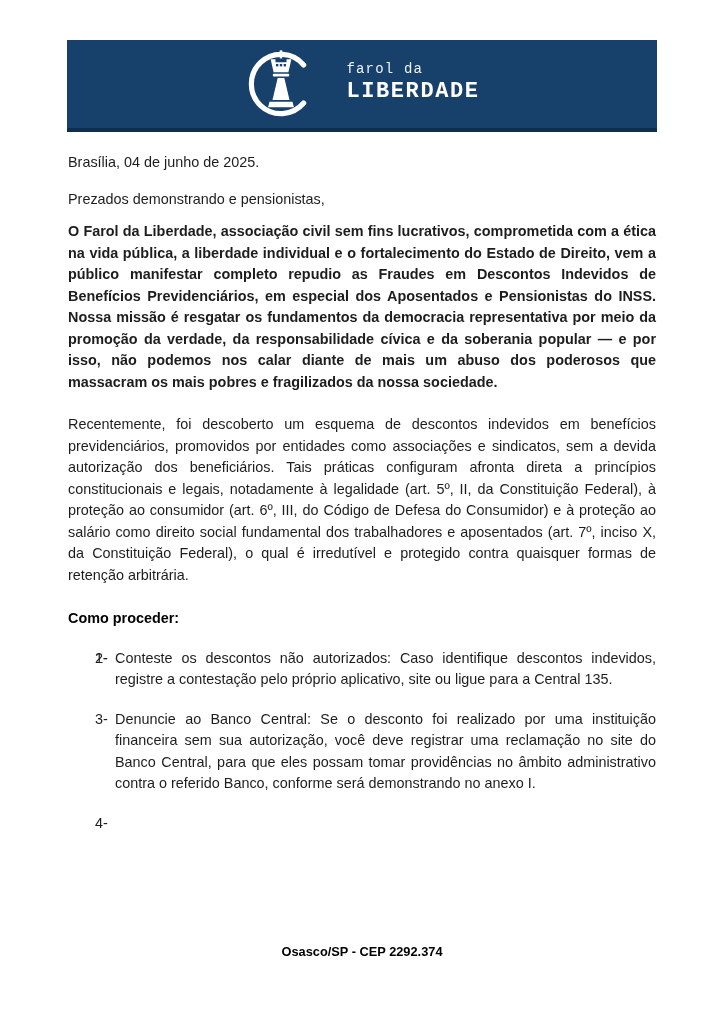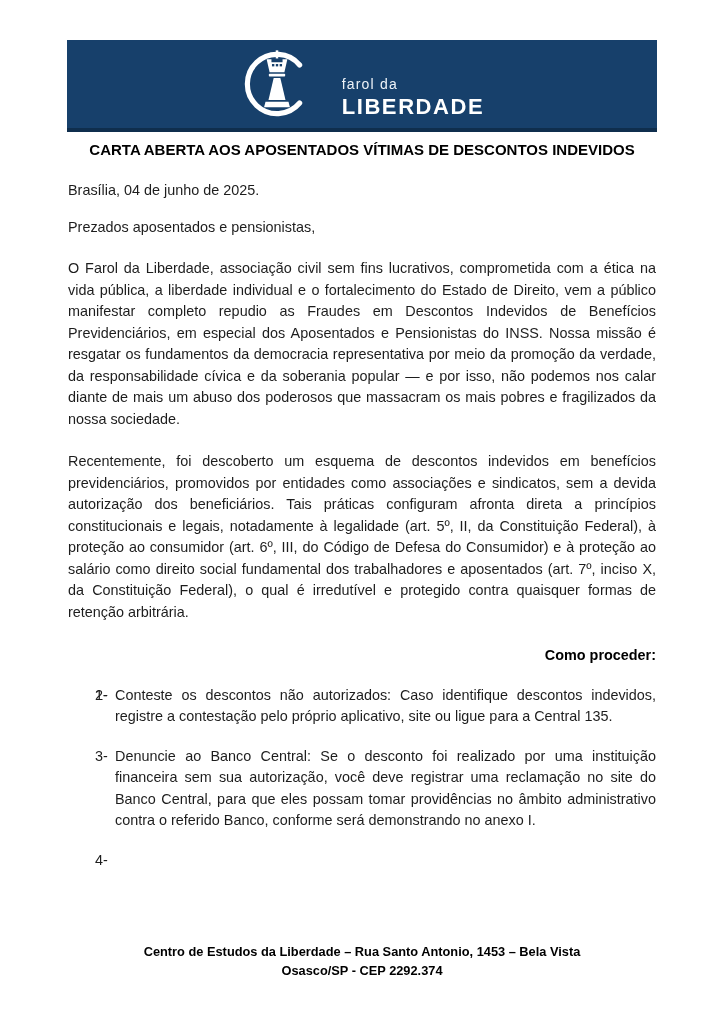--- a/index.html
+++ b/index.html
@@ -21,22 +21,23 @@
     width: 590px;
     height: 88px;
     background: #17406b;
     border-bottom: 4px solid #0f2e4d;
     display: flex;
     align-items: center;
     justify-content: center;
   }
   .logo {
     display: flex;
-    align-items: flex-end;
+    align-items: center;
     gap: 28px;
+    font-family: Liberation Mono, monospace;
   }
   .logo svg { display: block; }
   .logo-text { display: flex; flex-direction: column; color: #ffffff; }
   .logo-top {
     font-size: 14px;
     font-weight: 400;
     letter-spacing: 1.2px;
     line-height: 15px;
     color: #eef3f8;
   }
@@ -62,27 +63,26 @@
     text-align: center;
     font-size: 15px;
     font-weight: 700;
     color: #000000;
     line-height: 20px;
   }
   .subject   { margin-top: 17px; }
   .dateline  { margin-top: 20px; }
   .salutation{ margin-top: 15px; }
   .para      { text-align: justify; }
-  .para-1    { margin-top: 20px; }
+  .para-1    { margin-top: 11px; font-weight: bold; }
   .para-2    { margin-top: 21px; }
   .section-heading {
     margin-top: 22px;
     font-weight: 700;
     color: #000000;
-    text-align: right;
   }
   .letter-list { margin-top: 15px; }
   .list-item {
     position: relative;
     padding-left: 47px;
     text-align: justify;
     margin-top: 18px;
   }
   .list-item:first-child { margin-top: 0; }
   .list-num {
@@ -134,23 +134,22 @@
         </svg>
       </span>
       <div class="logo-text">
         <span class="logo-top">farol da</span>
         <span class="logo-main">LIBERDADE</span>
       </div>
     </div>
   </div>
 
   <div class="content">
-    <div class="doc-title">CARTA ABERTA AOS APOSENTADOS VÍTIMAS DE DESCONTOS INDEVIDOS</div>
     <div class="dateline">Brasília, 04 de junho de 2025.</div>
-    <div class="salutation">Prezados aposentados e pensionistas,</div>
+    <div class="salutation">Prezados demonstrando e pensionistas,</div>
 
     <div class="para para-1">O Farol da Liberdade, associação civil sem fins lucrativos, comprometida com a ética na vida pública, a liberdade individual e o fortalecimento do Estado de Direito, vem a público manifestar completo repudio as Fraudes em Descontos Indevidos de Benefícios Previdenciários, em especial dos Aposentados e Pensionistas do INSS. Nossa missão é resgatar os fundamentos da democracia representativa por meio da promoção da verdade, da responsabilidade cívica e da soberania popular — e por isso, não podemos nos calar diante de mais um abuso dos poderosos que massacram os mais pobres e fragilizados da nossa sociedade.</div>
     <div class="para para-2">Recentemente, foi descoberto um esquema de descontos indevidos em benefícios previdenciários, promovidos por entidades como associações e sindicatos, sem a devida autorização dos beneficiários. Tais práticas configuram afronta direta a princípios constitucionais e legais, notadamente à legalidade (art. 5º, II, da Constituição Federal), à proteção ao consumidor (art. 6º, III, do Código de Defesa do Consumidor) e à proteção ao salário como direito social fundamental dos trabalhadores e aposentados (art. 7º, inciso X, da Constituição Federal), o qual é irredutível e protegido contra quaisquer formas de retenção arbitrária.</div>
 
     <div class="section-heading">Como proceder:</div>
 
     <div class="letter-list">
       <div class="list-item">
         <span class="list-num">1-</span>
       </div>
@@ -162,17 +161,16 @@
         <span class="list-num">3-</span>
         <span>Denuncie ao Banco Central: Se o desconto foi realizado por uma instituição financeira sem sua autorização, você deve registrar uma reclamação no site do Banco Central, para que eles possam tomar providências no âmbito administrativo contra o referido Banco, conforme será demonstrando no anexo I.</span>
       </div>
       <div class="list-item continued">
         <span class="list-num">4-</span>
       </div>
     </div>
   </div>
 
   <div class="footer">
-    <div>Centro de Estudos da Liberdade – Rua Santo Antonio, 1453 – Bela Vista</div>
     <div>Osasco/SP - CEP 2292.374</div>
   </div>
 
 </div>
 
 </body></html>

